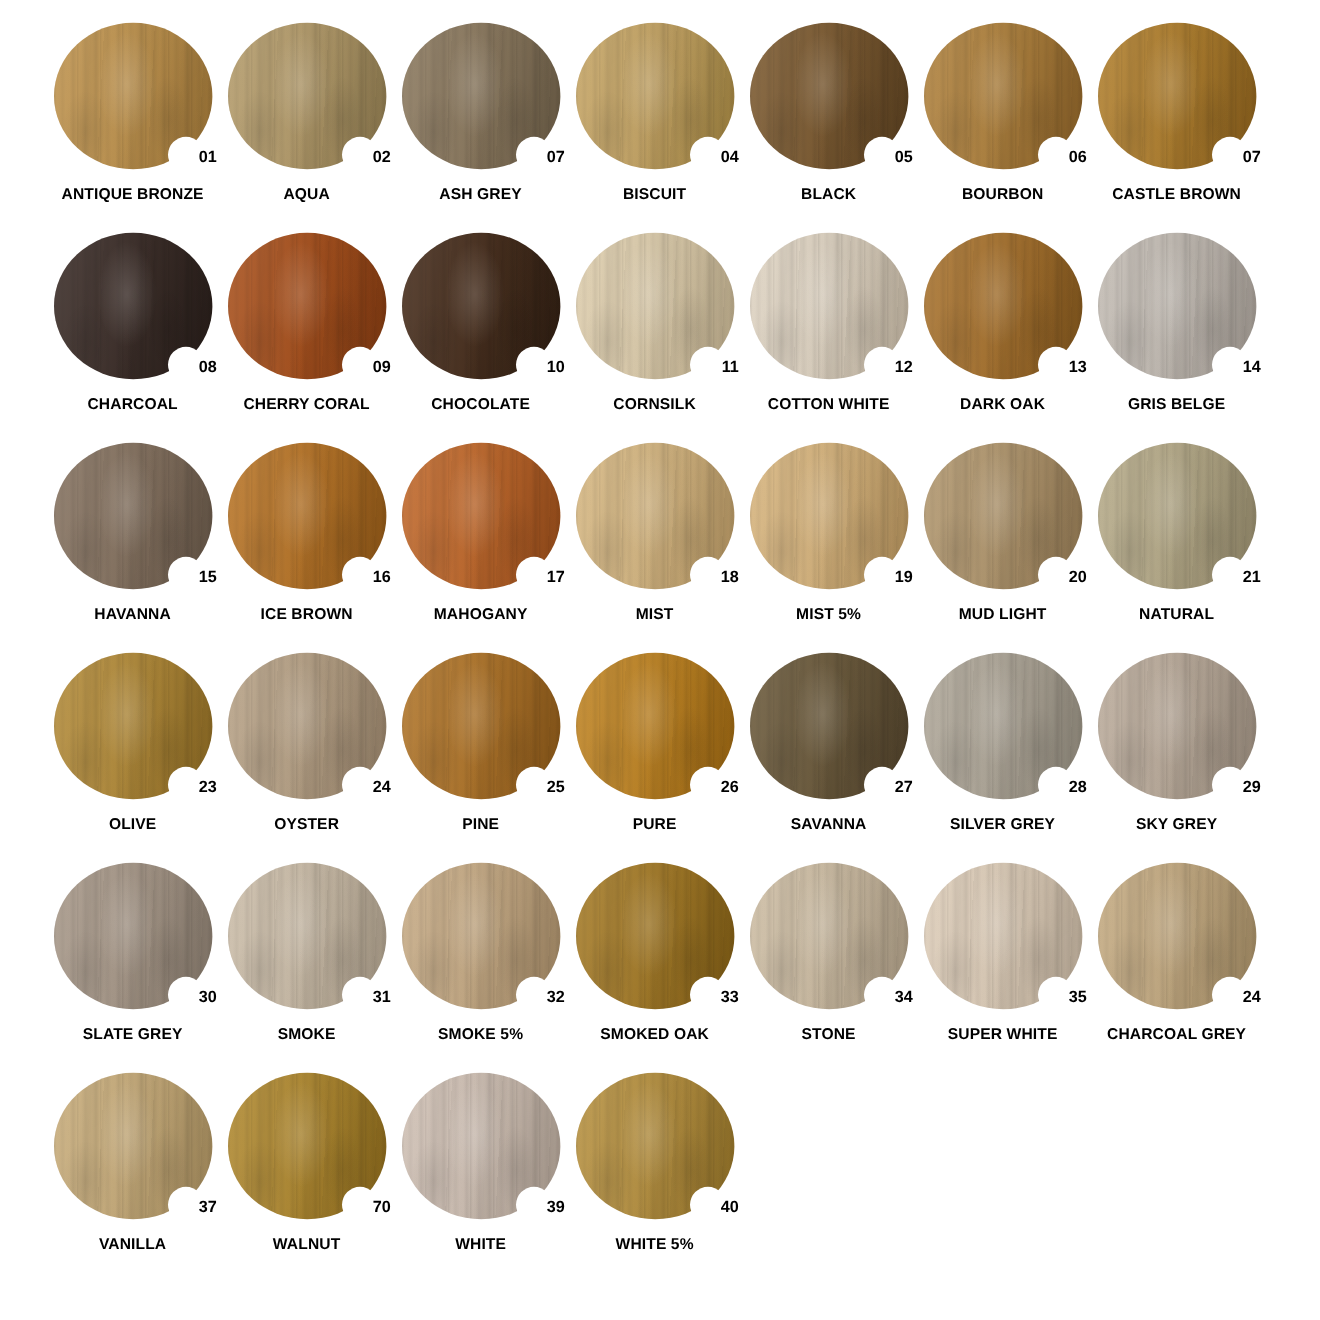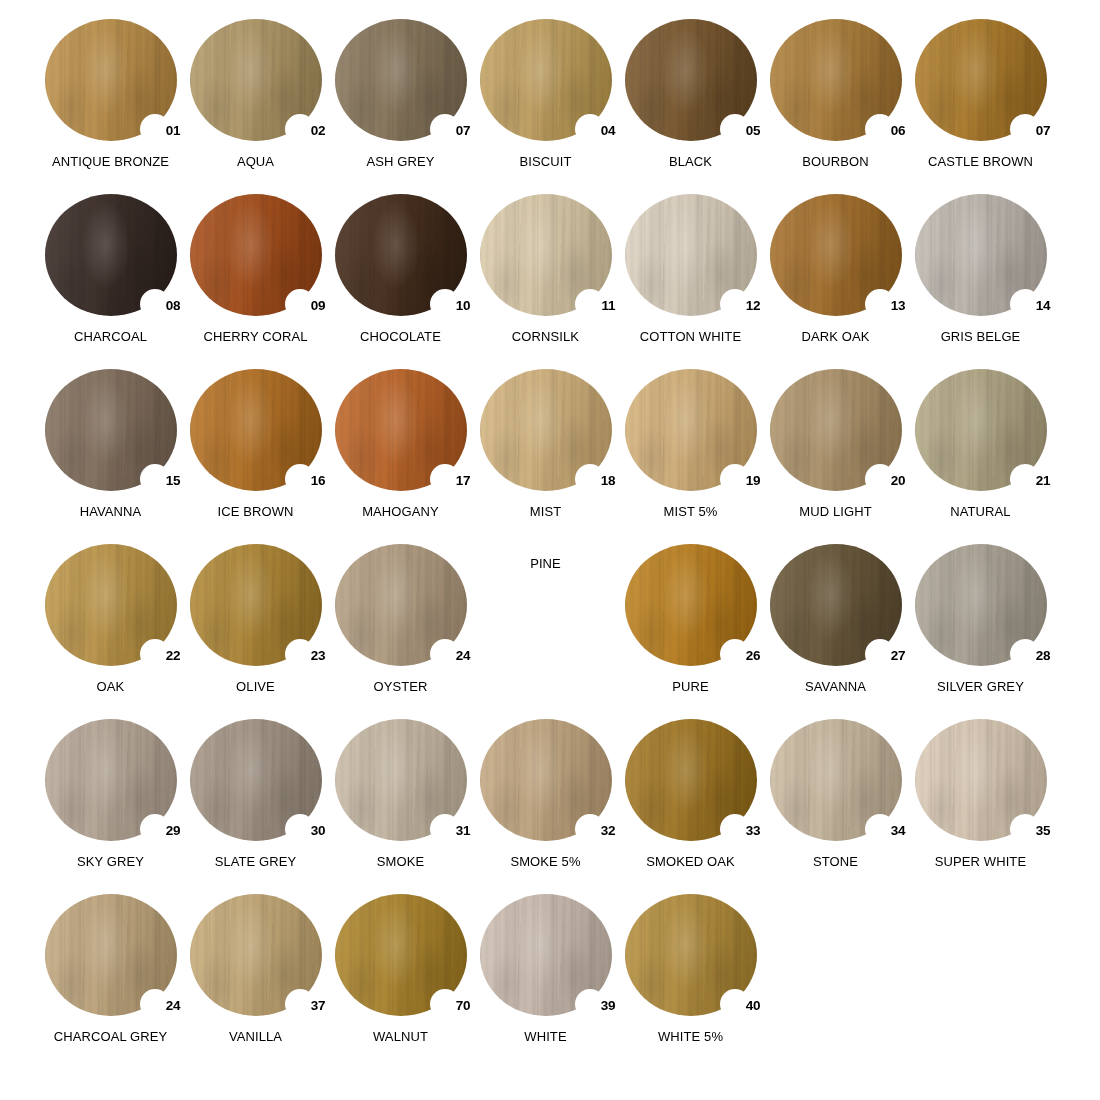--- a/index.html
+++ b/index.html
@@ -111,21 +111,21 @@
     color: #000000;
     letter-spacing: -0.1px;
     line-height: 1;
     white-space: nowrap;
     padding-left: 17px;
   }
 
   .swatch-label {
     margin-top: 14px;
     font-size: 13px;
-    font-weight: 400;
+    font-weight: 700;
     color: #000000;
     text-align: left;
     letter-spacing: 0.1px;
     line-height: 1.1;
     white-space: nowrap;
   }
 </style>
 </head>
 <body>
 
@@ -356,31 +356,20 @@
           <div class="grain"></div>
           <div class="grain2"></div>
         </div>
         <div class="notch"></div>
         <div class="badge-number">21</div>
       </div>
       <div class="swatch-label">NATURAL</div>
     </div>
     <div class="swatch-cell">
       <div class="swatch-disc-wrap">
-        <div class="swatch-disc" style="background: linear-gradient(103deg, rgb(192, 154, 79) 0%, rgb(192, 154, 79) 48%, rgb(156, 122, 48) 100%);">
-          <div class="grain"></div>
-          <div class="grain2"></div>
-        </div>
-        <div class="notch"></div>
-        <div class="badge-number">22</div>
-      </div>
-      <div class="swatch-label">OAK</div>
-    </div>
-    <div class="swatch-cell">
-      <div class="swatch-disc-wrap">
         <div class="swatch-disc" style="background: linear-gradient(103deg, rgb(179, 140, 60) 0%, rgb(179, 140, 60) 48%, rgb(141, 106, 34) 100%);">
           <div class="grain"></div>
           <div class="grain2"></div>
         </div>
         <div class="notch"></div>
         <div class="badge-number">23</div>
       </div>
       <div class="swatch-label">OLIVE</div>
     </div>
     <div class="swatch-cell">
@@ -388,20 +377,28 @@
         <div class="swatch-disc" style="background: linear-gradient(103deg, rgb(183, 162, 135) 0%, rgb(183, 162, 135) 48%, rgb(151, 130, 105) 100%);">
           <div class="grain"></div>
           <div class="grain2"></div>
         </div>
         <div class="notch"></div>
         <div class="badge-number">24</div>
       </div>
       <div class="swatch-label">OYSTER</div>
     </div>
     <div class="swatch-cell">
+      <div class="swatch-disc-wrap">
+        <div class="swatch-disc" style="background: linear-gradient(103deg, rgb(176, 118, 44) 0%, rgb(176, 118, 44) 48%, rgb(138, 87, 23) 100%);">
+          <div class="grain"></div>
+          <div class="grain2"></div>
+        </div>
+        <div class="notch"></div>
+        <div class="badge-number">25</div>
+      </div>
       <div class="swatch-label">PINE</div>
     </div>
     <div class="swatch-cell">
       <div class="swatch-disc-wrap">
         <div class="swatch-disc" style="background: linear-gradient(103deg, rgb(191, 133, 38) 0%, rgb(191, 133, 38) 48%, rgb(153, 100, 16) 100%);">
           <div class="grain"></div>
           <div class="grain2"></div>
         </div>
         <div class="notch"></div>
         <div class="badge-number">26</div>

